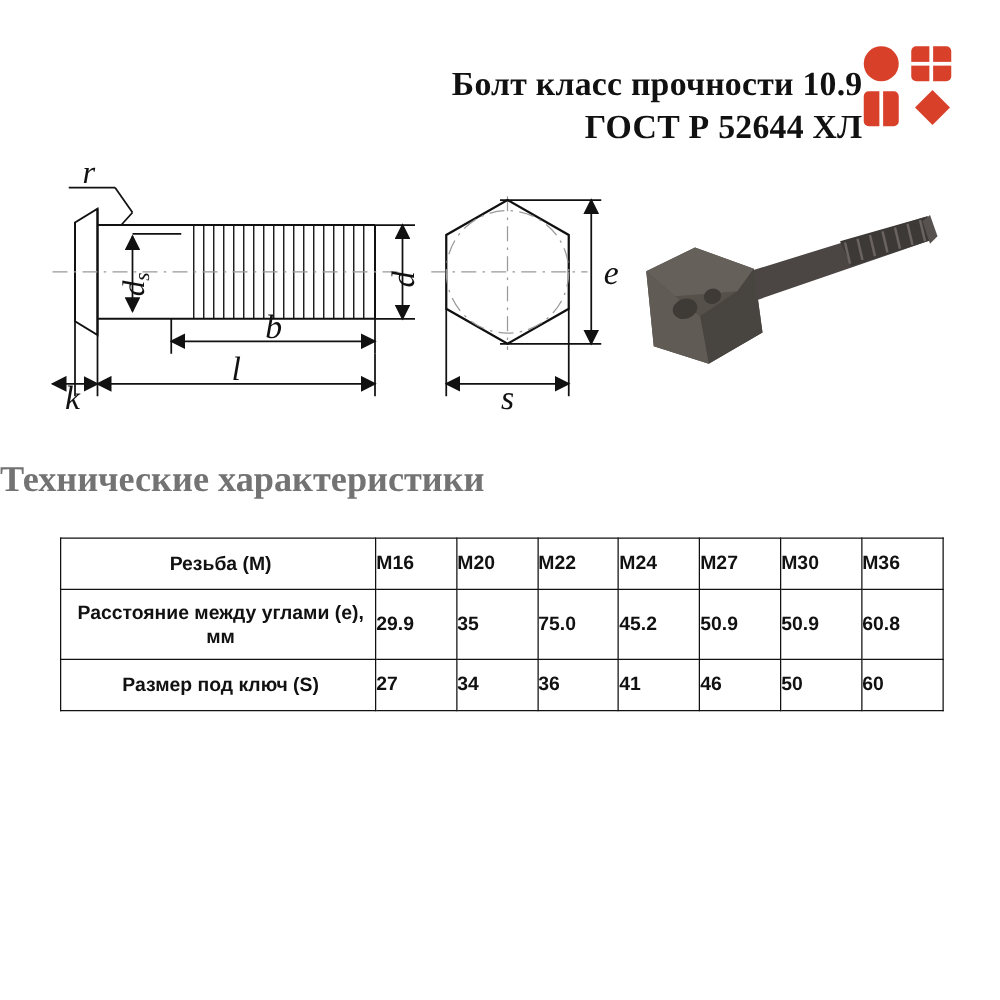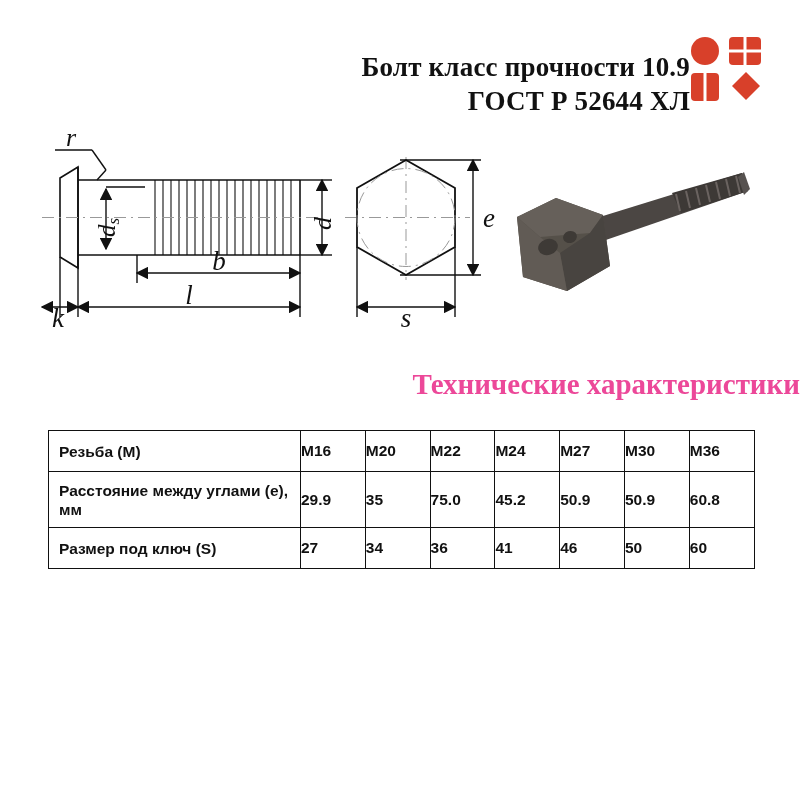--- a/index.html
+++ b/index.html
@@ -51,25 +51,25 @@
     width: 800px;
     height: 225px;
   }
 
   
   .section-heading {
     position: absolute;
     top: 368px;
     left: 0;
     width: 800px;
-    text-align: right;
+    text-align: left;
     font-family: "Liberation Serif", serif;
     font-weight: bold;
     font-size: 29px;
-    color: #ec4899;
+    color: #737373;
   }
 
   
   .table-wrap {
     position: absolute;
     top: 430px;
     left: 48px;
     width: 706px;
   }
   table.spec {
@@ -81,21 +81,21 @@
   }
   table.spec th, table.spec td {
     border: 1.5px solid #111;
     padding: 0;
     height: 40px;
     text-align: left;
     vertical-align: middle;
     color: #111;
   }
   table.spec th.rowhead, table.spec td.rowhead {
-    text-align: left;
+    text-align: center;
     padding-left: 10px;
     padding-right: 6px;
     line-height: 19px;
   }
   col.c-label { width: 252px; }
   col.c-val { width: 64.8px; }
   .tall { height: 56px; }
 </style>
 </head>
 <body>

